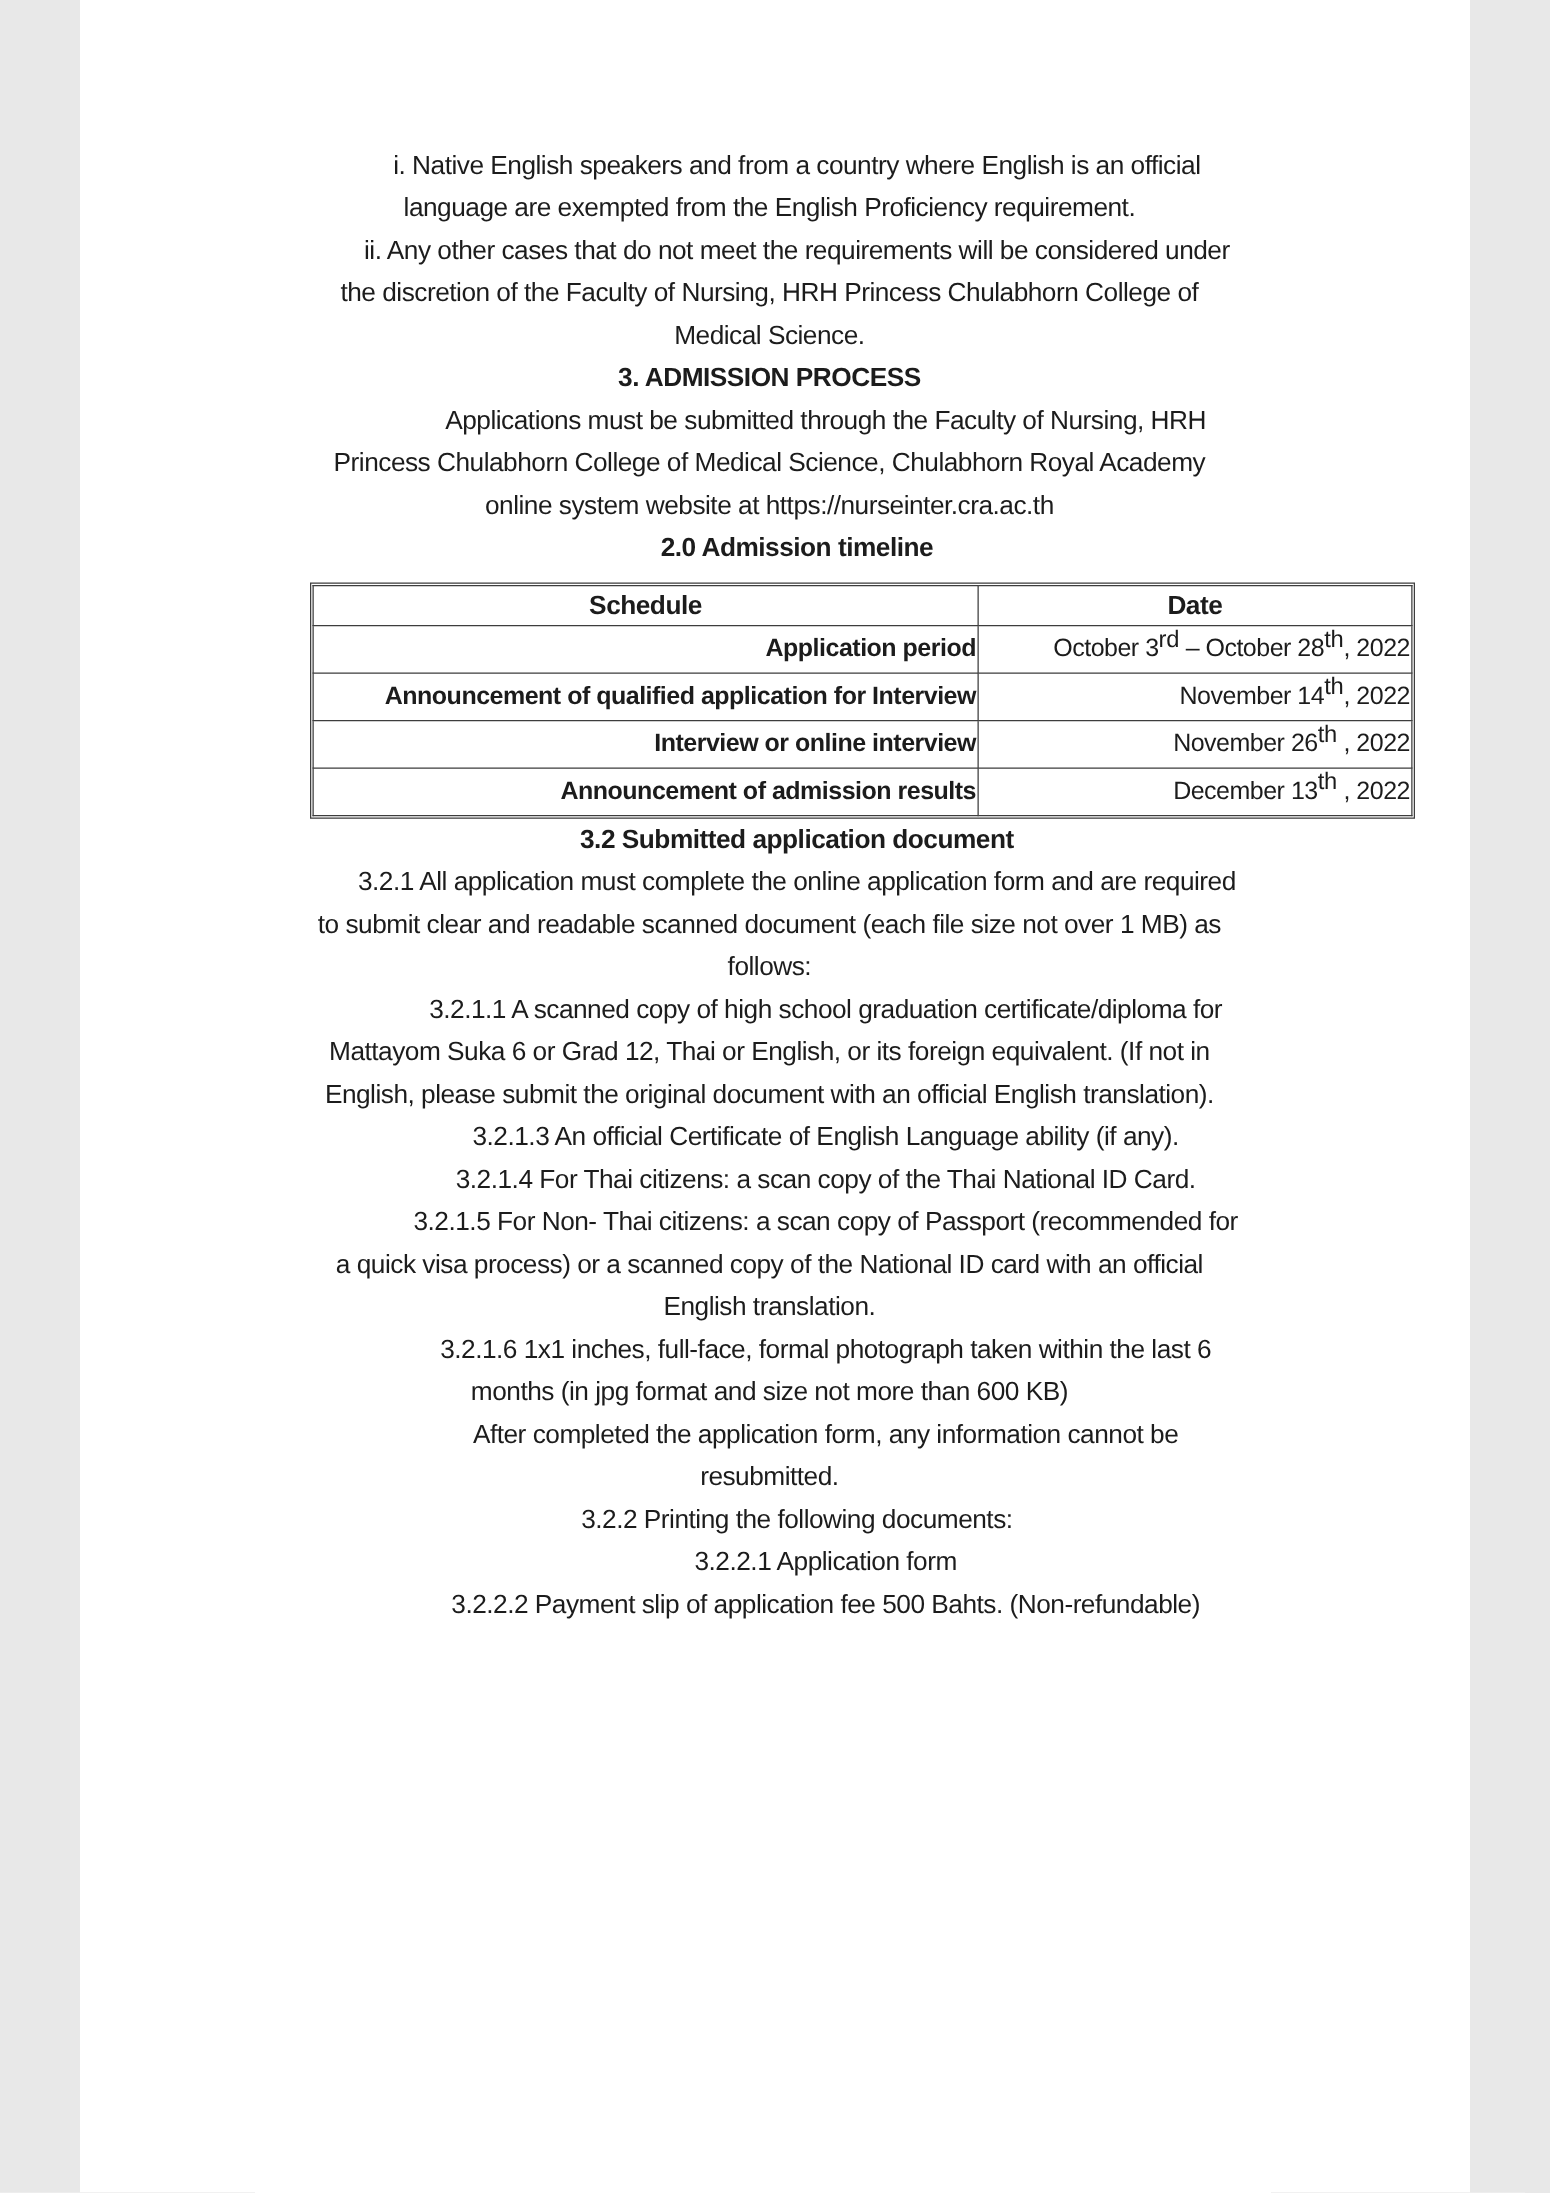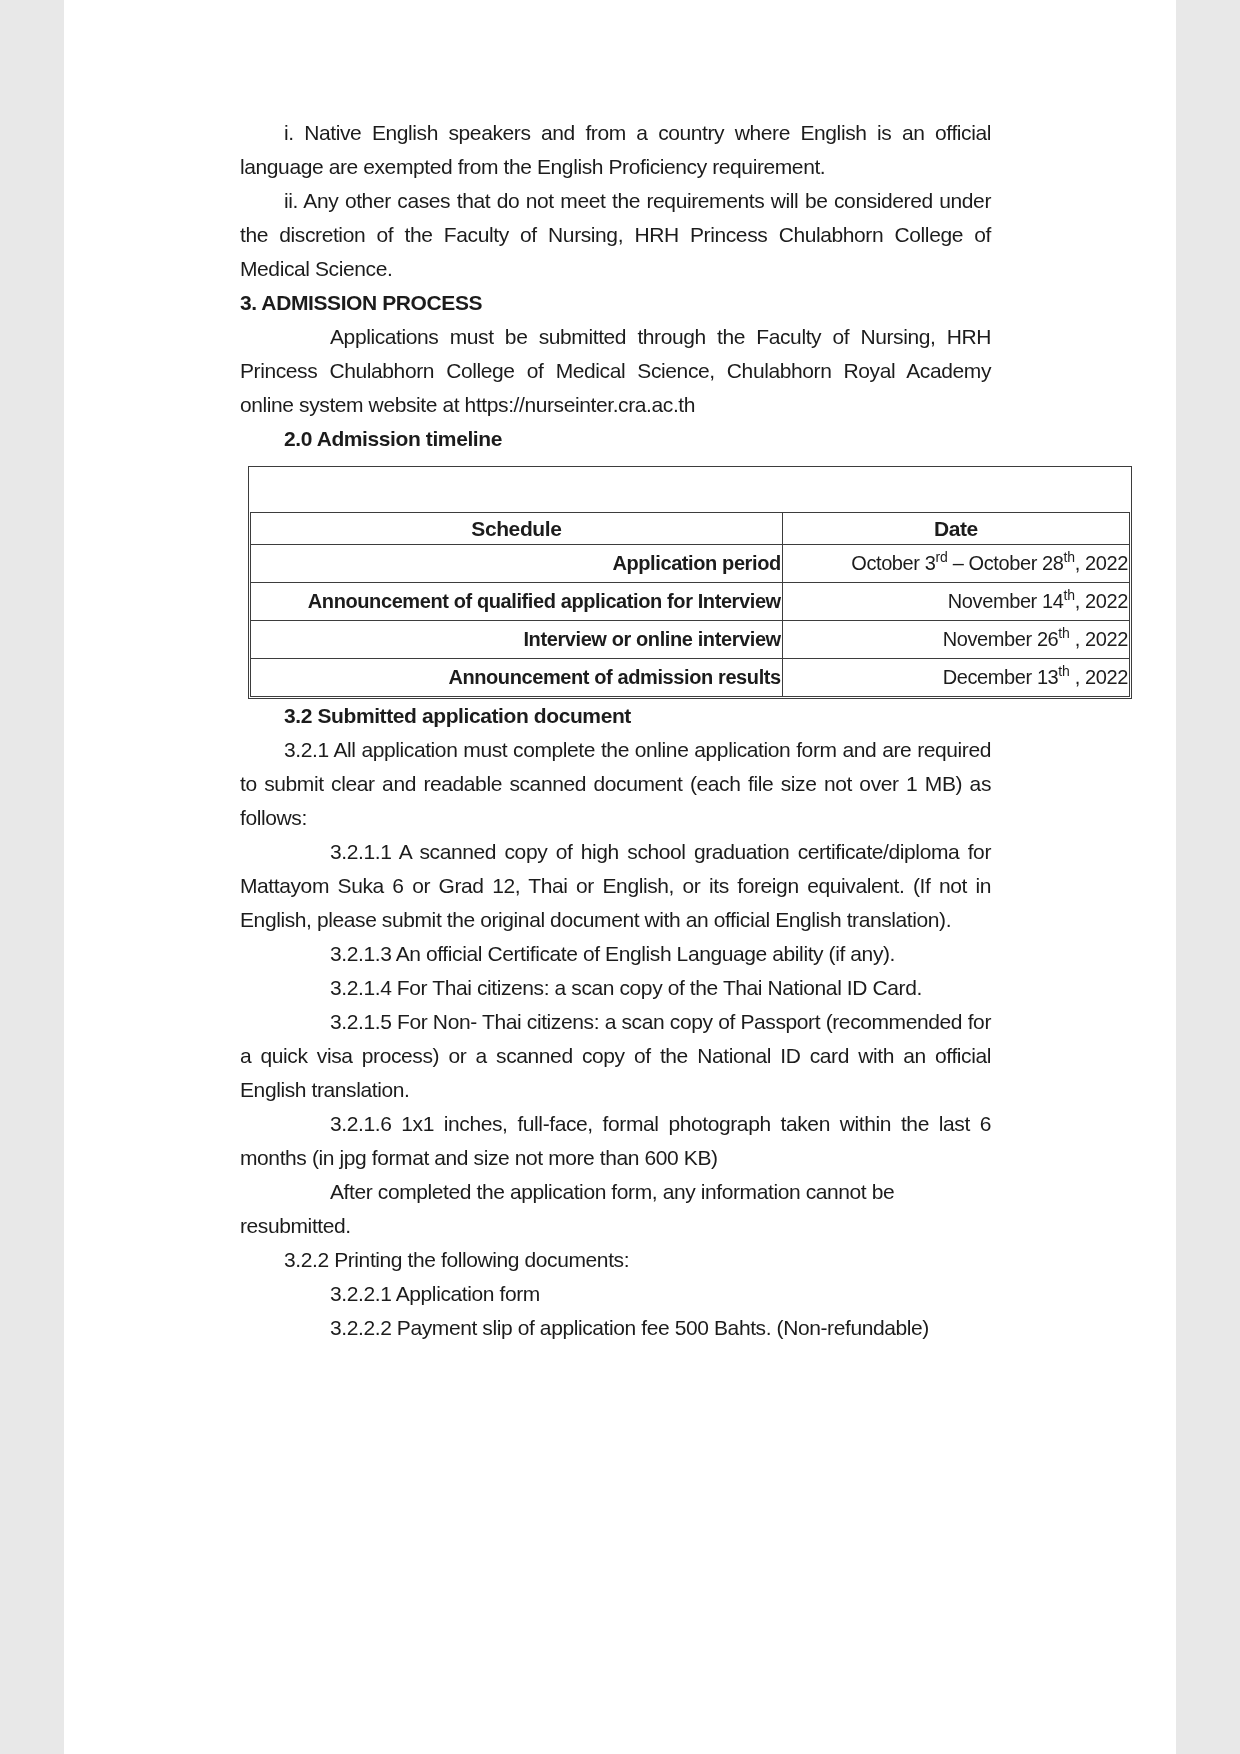--- a/index.html
+++ b/index.html
@@ -12,20 +12,21 @@
     padding:116px 185px 0 176px;
     font-family:"Liberation Sans","DejaVu Sans",sans-serif;
     color:#1c1c1c;
     overflow:hidden;
   }
   p.doc {
     margin:0;
     font-size:21px;
     line-height:34px;
     letter-spacing:-0.4px;
+    text-align:center;
   }
   .lh45 { line-height:45px; }
   .just { text-align:justify; }
   .b    { font-weight:bold; }
   .ind-s { text-indent:44px; }
   .ind-l { text-indent:90px; }
   .mt21 { margin-top:21px; }
   .mt5  { margin-top:5px; }
   .mt40 { margin-top:40px; }
   .tbl-wrap {
@@ -33,21 +34,20 @@
     width:884px;
     margin:10px 0 0 8px;
     border:1px solid #3d3d3d;
     padding:1px;
     background:#ffffff;
   }
   table.timeline {
     width:100%;
     border-collapse:collapse;
     table-layout:fixed;
-    margin-top:44px;
   }
   table.timeline th, table.timeline td {
     border:1px solid #3d3d3d;
     box-sizing:border-box;
     vertical-align:middle;
   }
   table.timeline th {
     font-size:21px;
     letter-spacing:-0.4px;
     font-weight:bold;
@@ -58,21 +58,21 @@
     height:38px;
     font-size:20px;
     letter-spacing:-0.4px;
     text-align:right;
   }
   td.cell-schedule { font-weight:bold; padding-left:6px; }
   td.cell-date     { font-weight:normal; padding-left:7px; }
   col.col-schedule { width:60.5%; }
   col.col-date     { width:39.5%; }
   table.timeline sup {
-    font-size:14px;
+    font-size:19px;
     line-height:0;
     letter-spacing:-0.2px;
   }
 </style>
 </head>
 <body>
 
 <div class="page">
   <div>
       <p class="doc lh45 ind-s just">i. Native English speakers and from a country where English is an official language are exempted from the English Proficiency requirement.</p>

